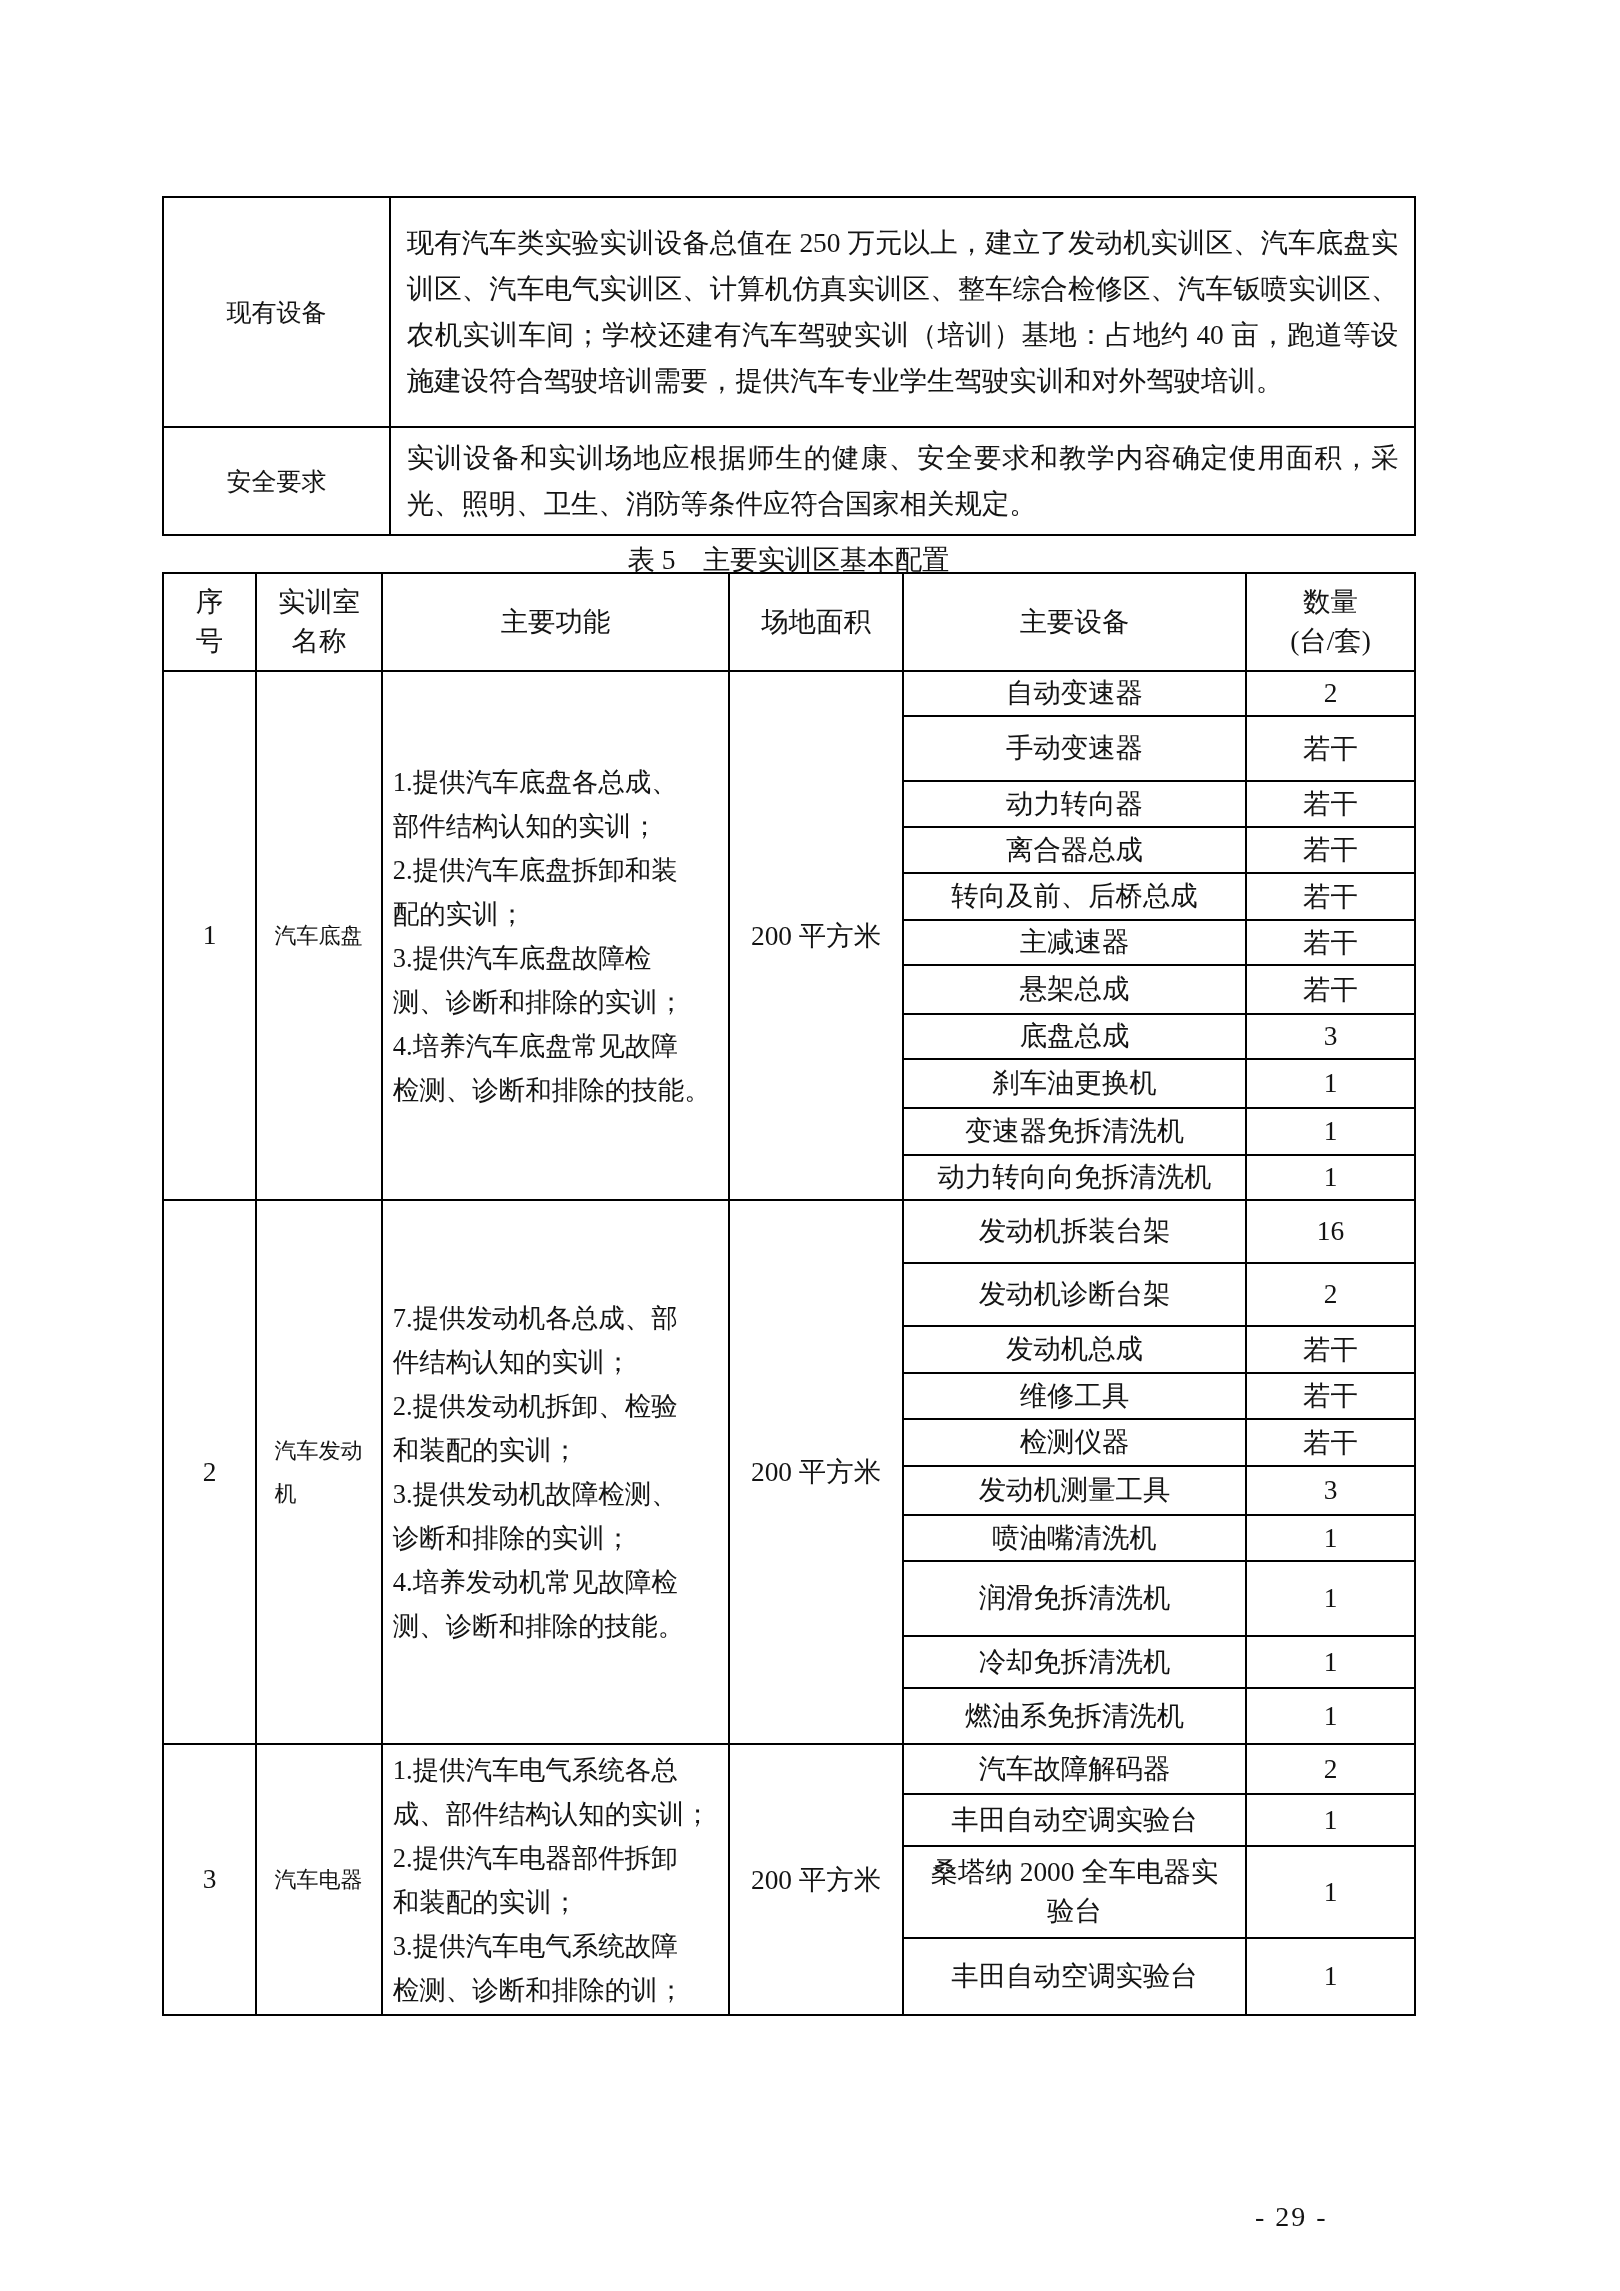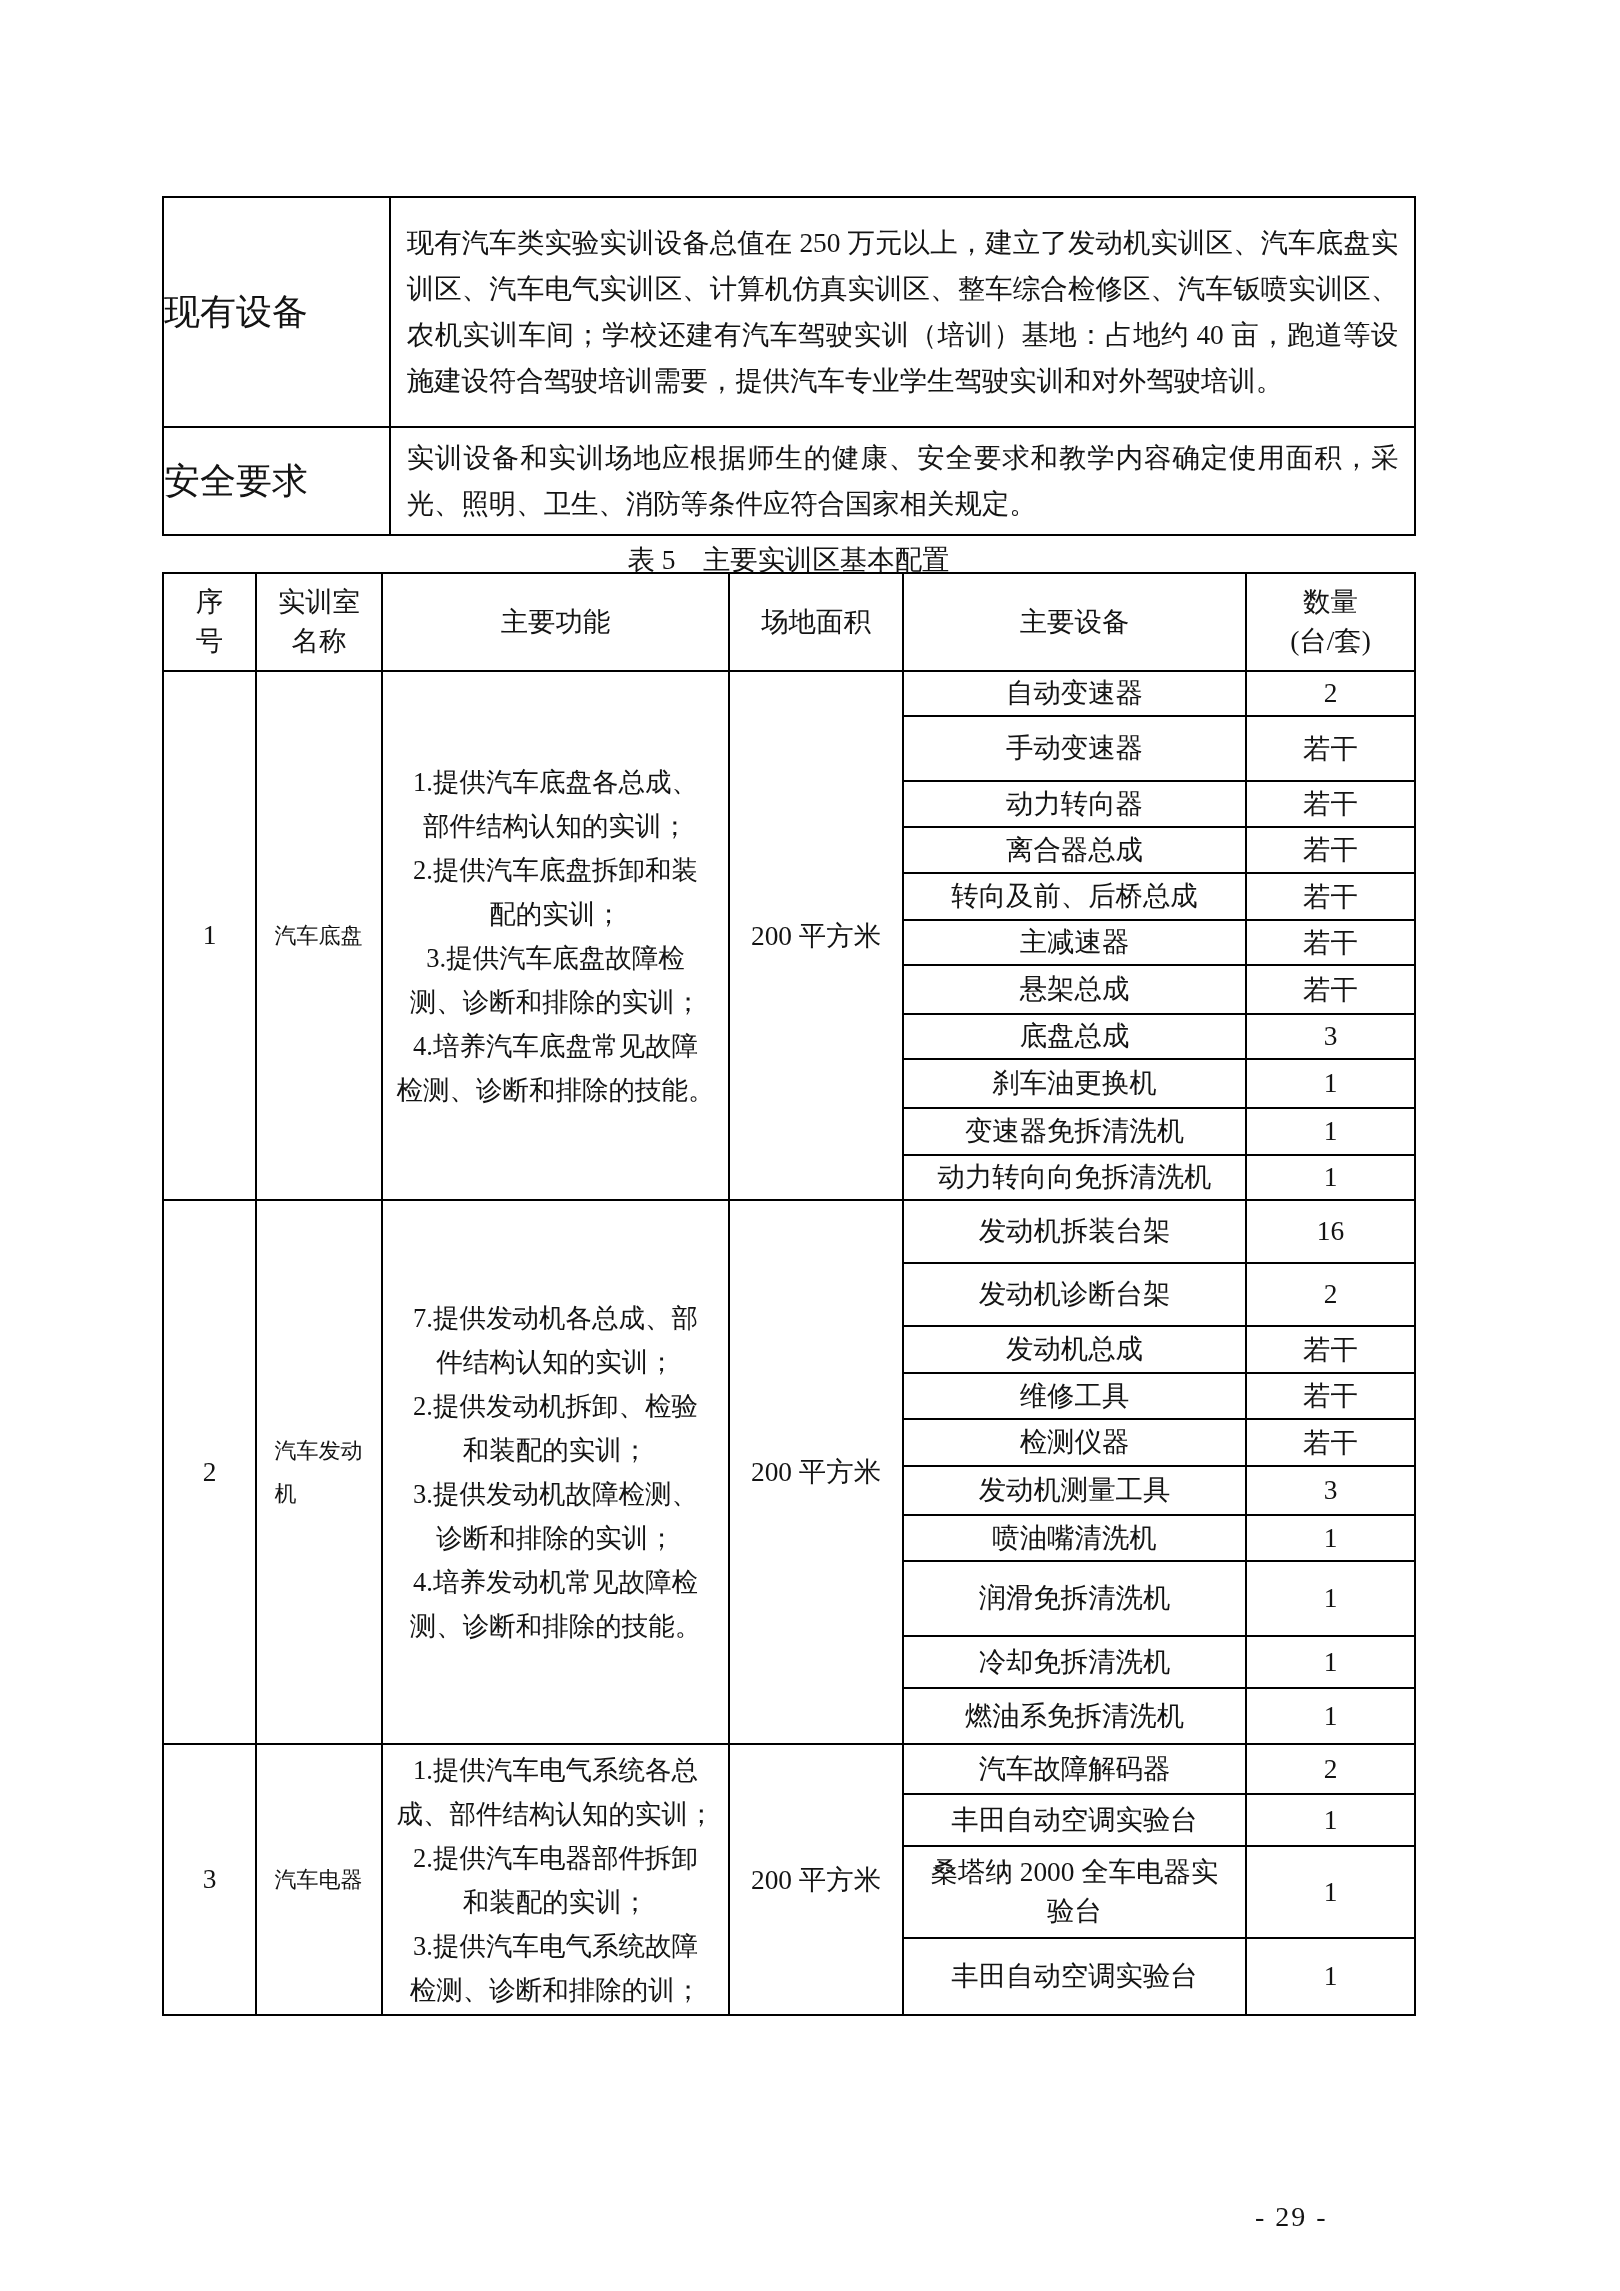--- a/index.html
+++ b/index.html
@@ -11,22 +11,22 @@
     color: #141414;
   }
   .page { position: absolute; inset: 0; background: #ffffff; }
   .content { position: absolute; left: 162px; top: 196px; width: 1253px; }
 
   table { border-collapse: collapse; table-layout: fixed; width: 100%; }
   td, th { border: 2px solid #000; font-weight: normal; }
 
   
   .info-table .label-cell {
-    text-align: left; vertical-align: middle;
-    font-size: 36px;
+    text-align: center; vertical-align: middle;
+    font-size: 25px;
   }
   .info-table .content-cell {
     padding: 5.9px 15.7px; font-size: 27.4px; line-height: 46px;
     text-align: justify; vertical-align: middle;
   }
 
   .table-title {
     height: 36px; line-height: 49px;
     text-align: center; font-size: 27.4px;
   }
@@ -40,21 +40,21 @@
     text-align: center; vertical-align: middle; font-size: 27.4px;
   }
   .cell-room {
     text-align: left; vertical-align: middle; font-size: 22px;
     padding: 0 17.6px; line-height: 43px;
   }
   .cell-func {
     vertical-align: middle; font-size: 26.5px; line-height: 44px;
     padding: 0 9.8px; text-align: left;
   }
-  .cell-func div { white-space: pre-line; text-align: center; }
+  .cell-func div { white-space: pre-line; }
   .cell-equip {
     text-align: center; vertical-align: middle; font-size: 27.4px;
     padding: 0 19.6px; line-height: 39px; white-space: pre-line;
   }
 
   .page-number {
     position: absolute; left: 1255px; top: 2201px;
     font-size: 28px; letter-spacing: 2px;
   }
 </style>

